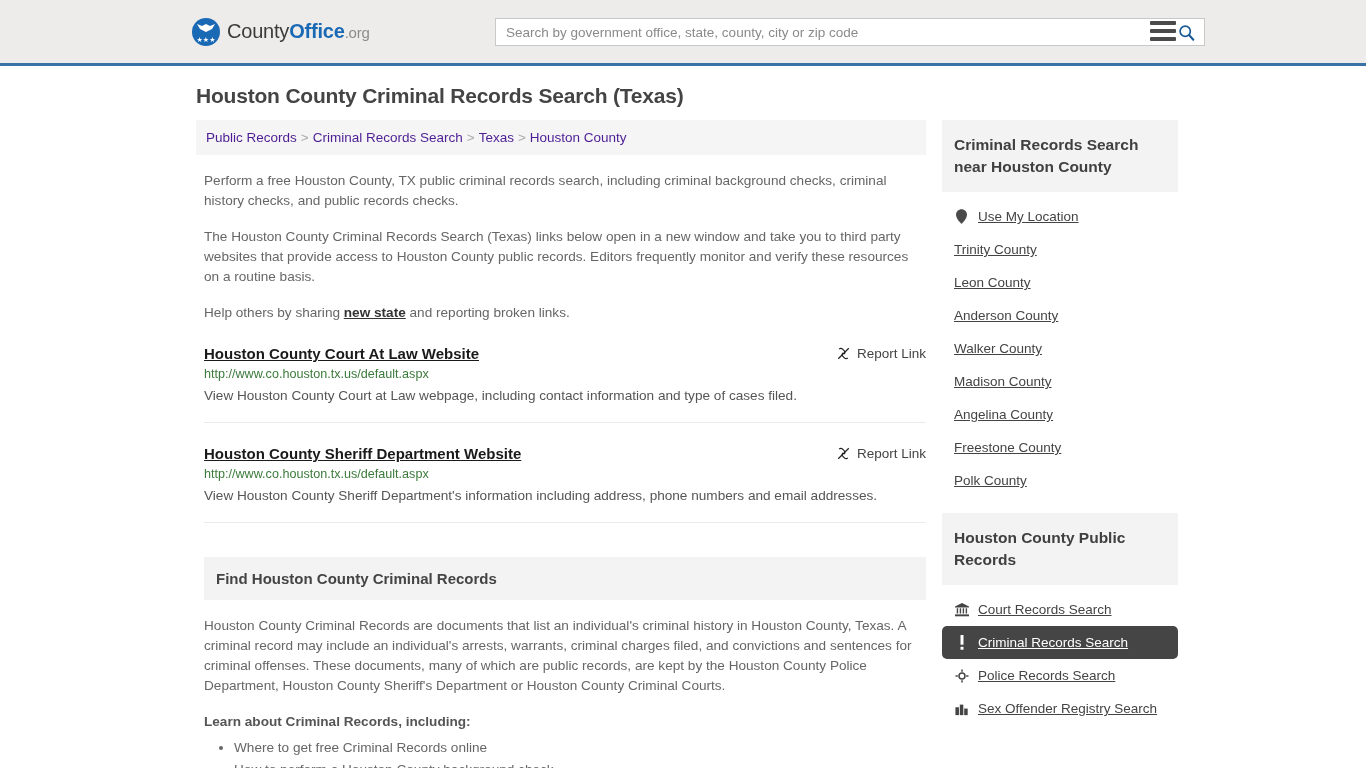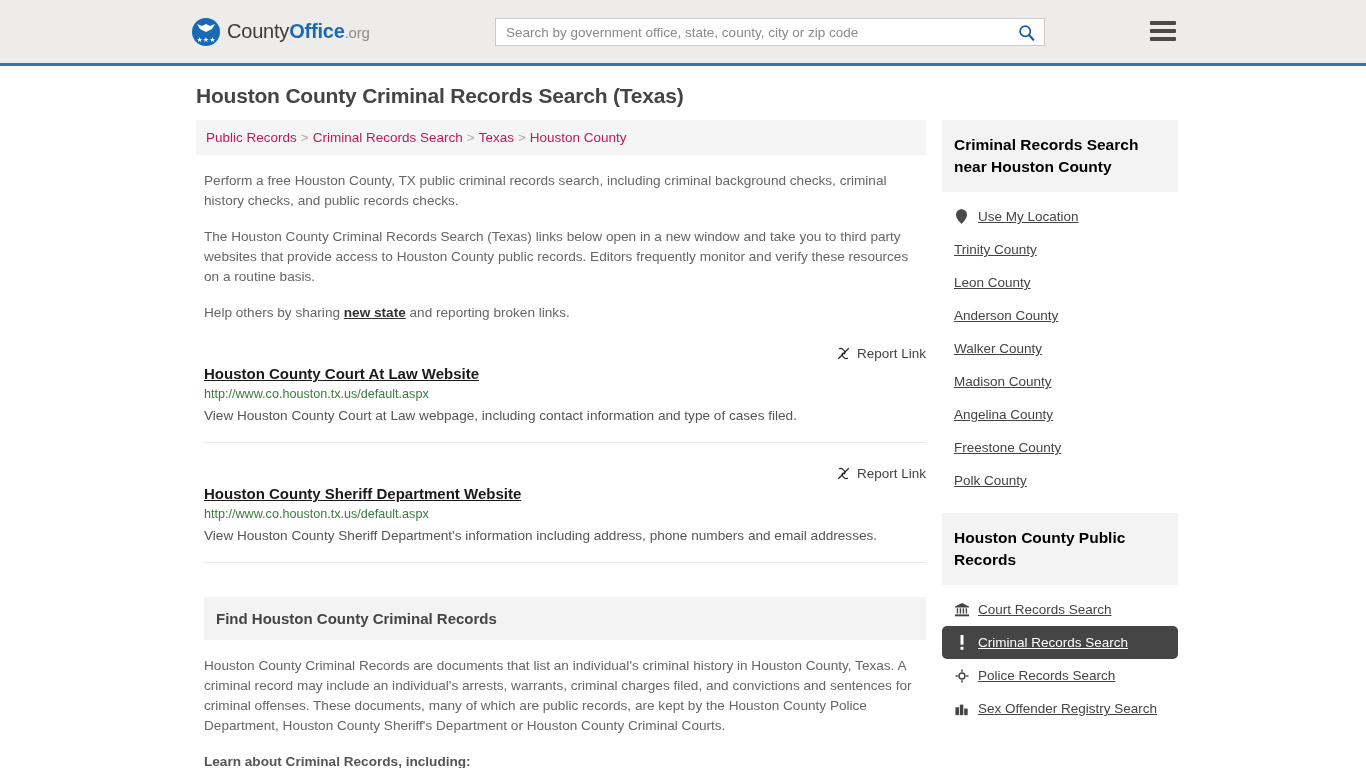--- a/index.html
+++ b/index.html
@@ -63,21 +63,21 @@
     white-space: nowrap;
   }
   .logo-text .c1 { color: #3b3b3b; }
   .logo-text .c2 { color: #1a69b5; font-weight: bold; }
   .logo-text .c3 { color: #8c8c8c; font-size: 15px; }
 
   .search-wrap {
     position: absolute;
     left: 495px;
     top: 18px;
-    width: 550px;
+    width: 710px;
     height: 28px;
     background: #fff;
     border: 1px solid #c9c9c9;
     box-sizing: border-box;
     display: flex;
     align-items: center;
   }
   .search-input {
     border: 0;
     outline: 0;
@@ -140,21 +140,21 @@
   .side-col { width: 236px; margin-left: 16px; }
 
   
   .breadcrumb {
     background: #f5f5f5;
     padding: 10px 10px;
     font-size: 13.5px;
     color: #777;
   }
   .breadcrumb a {
-    color: #be185d;
+    color: #4c1d95;
     text-decoration: none;
   }
   .breadcrumb .sep { color: #aaa; padding: 0 4px; }
 
   
   .para {
     font-size: 13.6px;
     line-height: 20px;
     color: #666;
     margin: 16px 0 0 8px;
@@ -173,21 +173,20 @@
     display: flex;
     align-items: flex-start;
     justify-content: space-between;
   }
   .link-title {
     font-size: 15px;
     font-weight: bold;
     color: #1a1a1a;
     text-decoration: underline;
     cursor: pointer;
-    margin-top: 20px;
   }
   .report-link {
     display: flex;
     align-items: center;
     gap: 6px;
     font-size: 13.5px;
     color: #444;
     cursor: pointer;
     white-space: nowrap;
     padding-top: 1px;
@@ -229,21 +228,21 @@
   }
   ul.bullets li { margin-bottom: 1px; }
 
   
   .side-card { margin-bottom: 16px; }
   .side-head {
     background: #f3f3f3;
     padding: 14px 12px;
     font-size: 15.5px;
     font-weight: bold;
-    color: #000000;
+    color: #404040;
     line-height: 22px;
   }
   .side-list { padding: 8px 0 0 0; }
   .side-item {
     display: flex;
     align-items: center;
     gap: 9px;
     padding: 9px 12px;
     font-size: 13.5px;
     color: #444;

